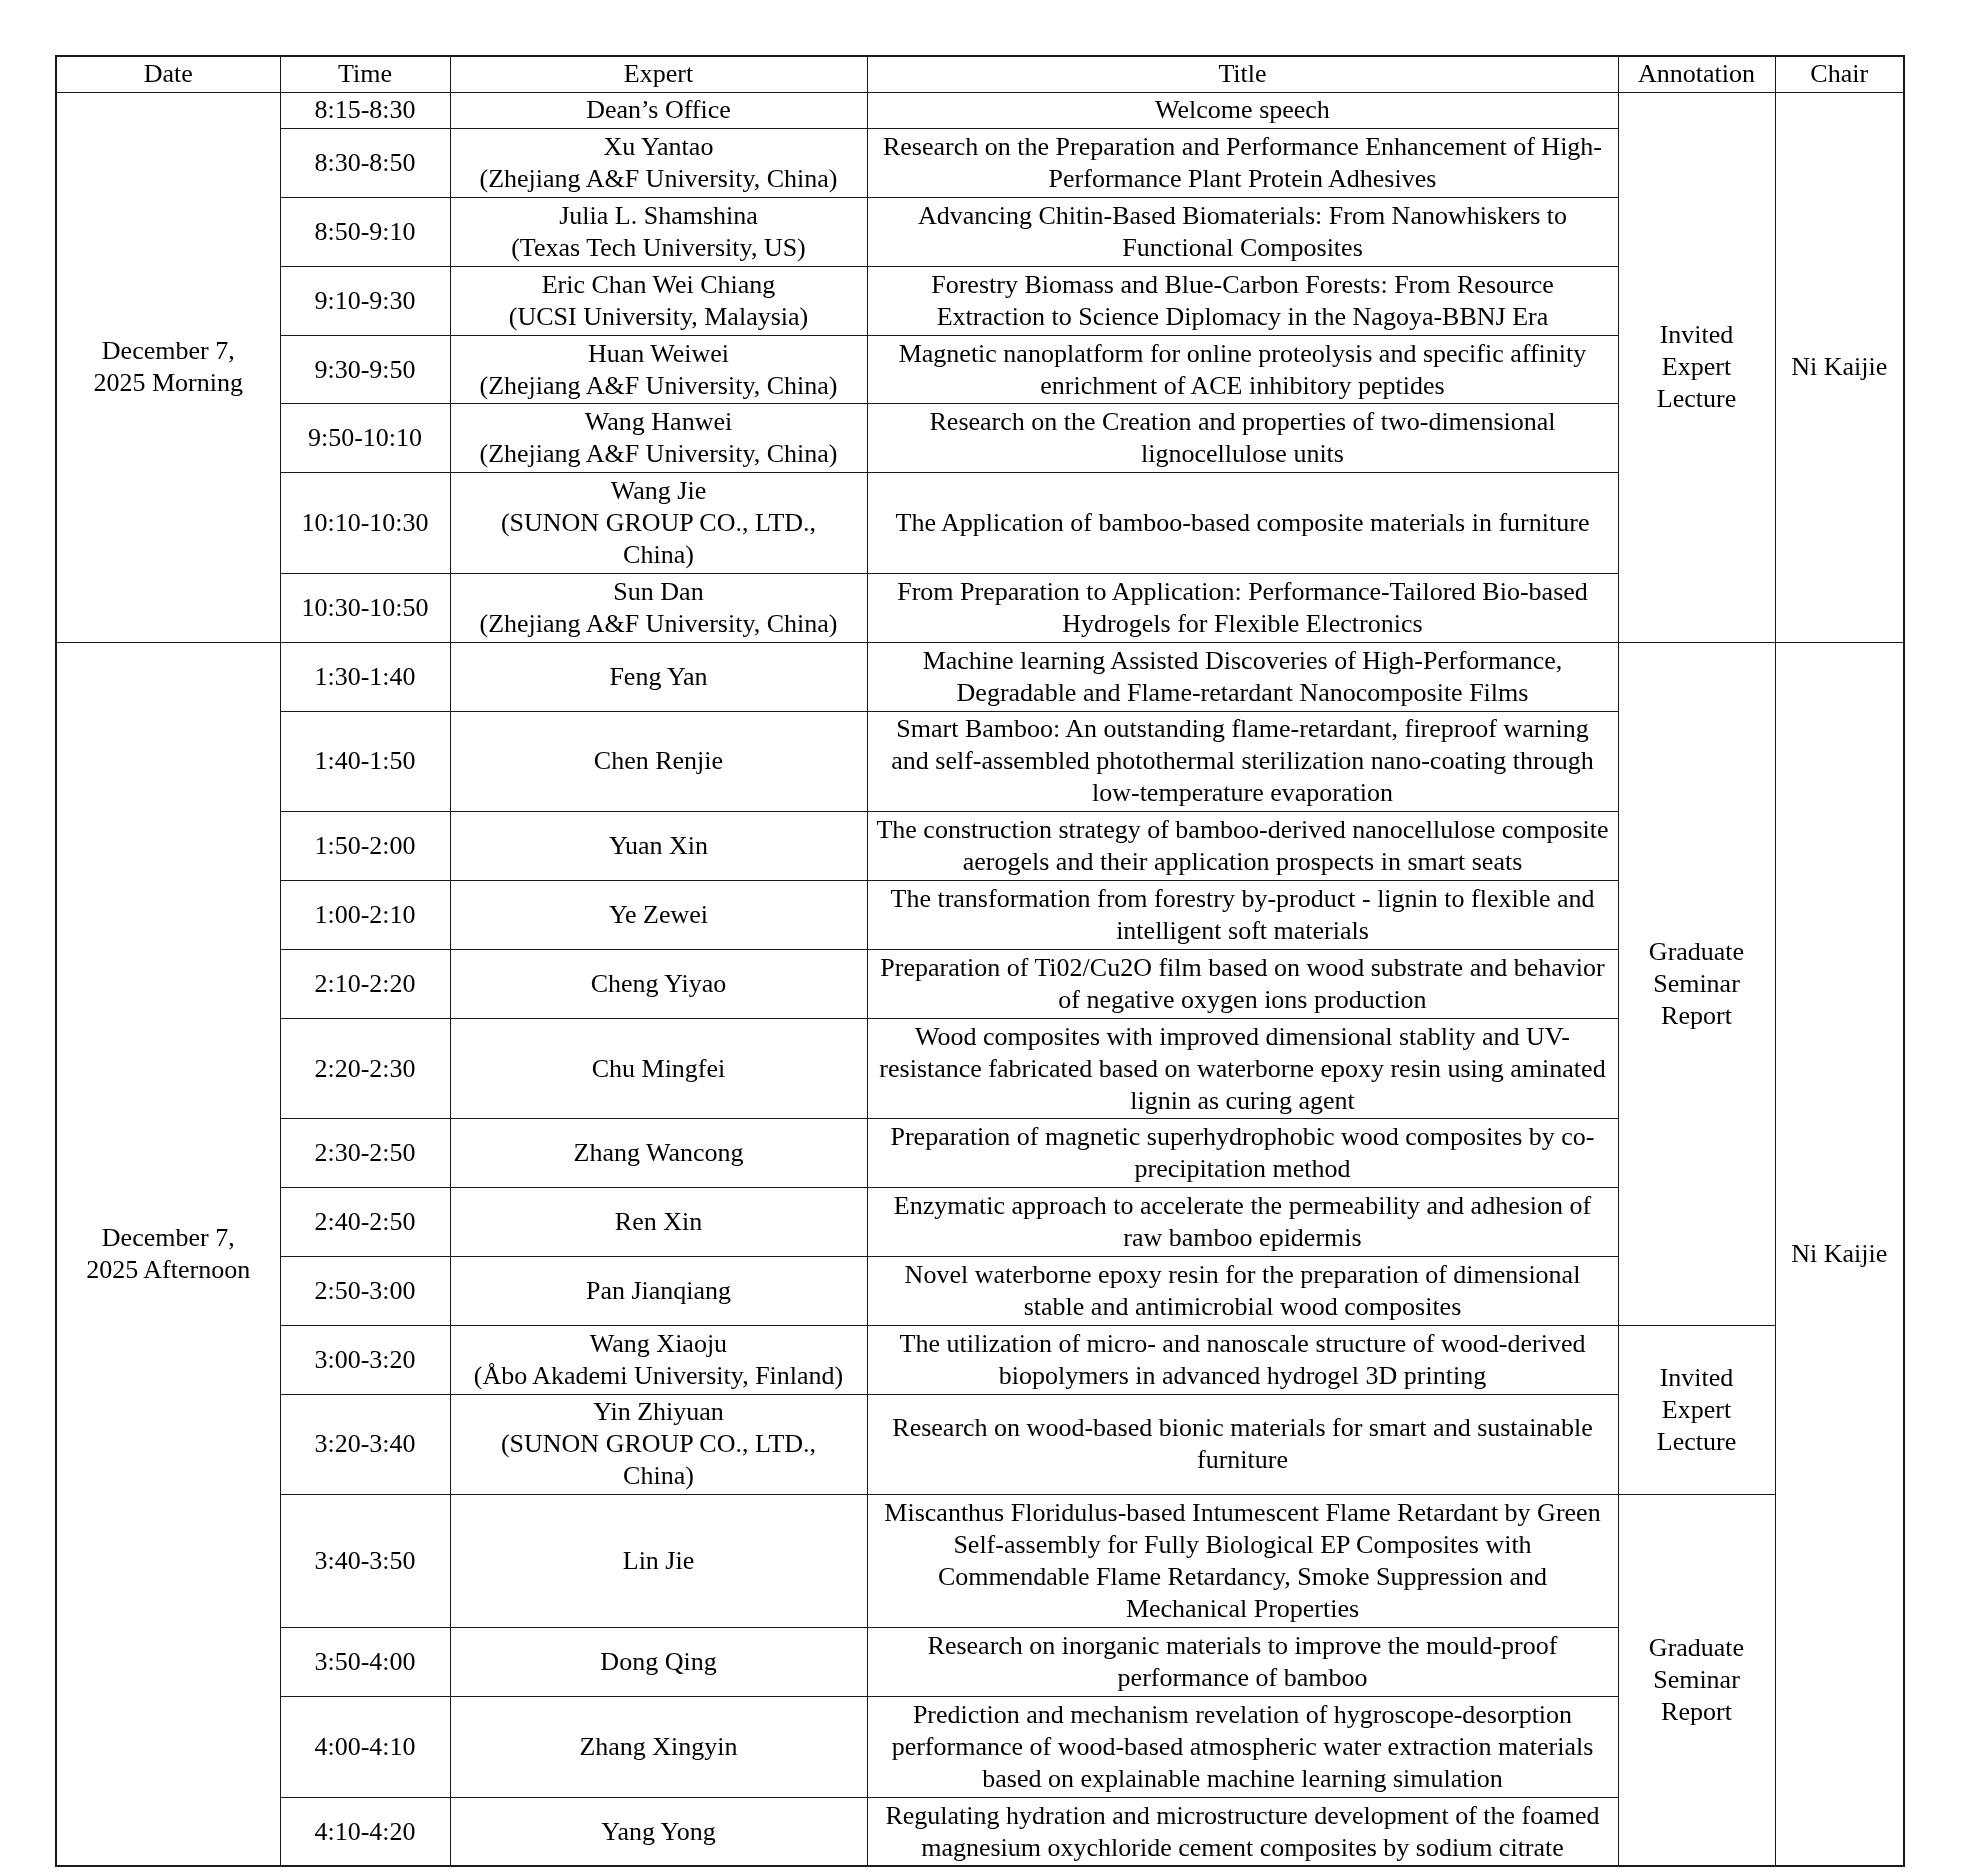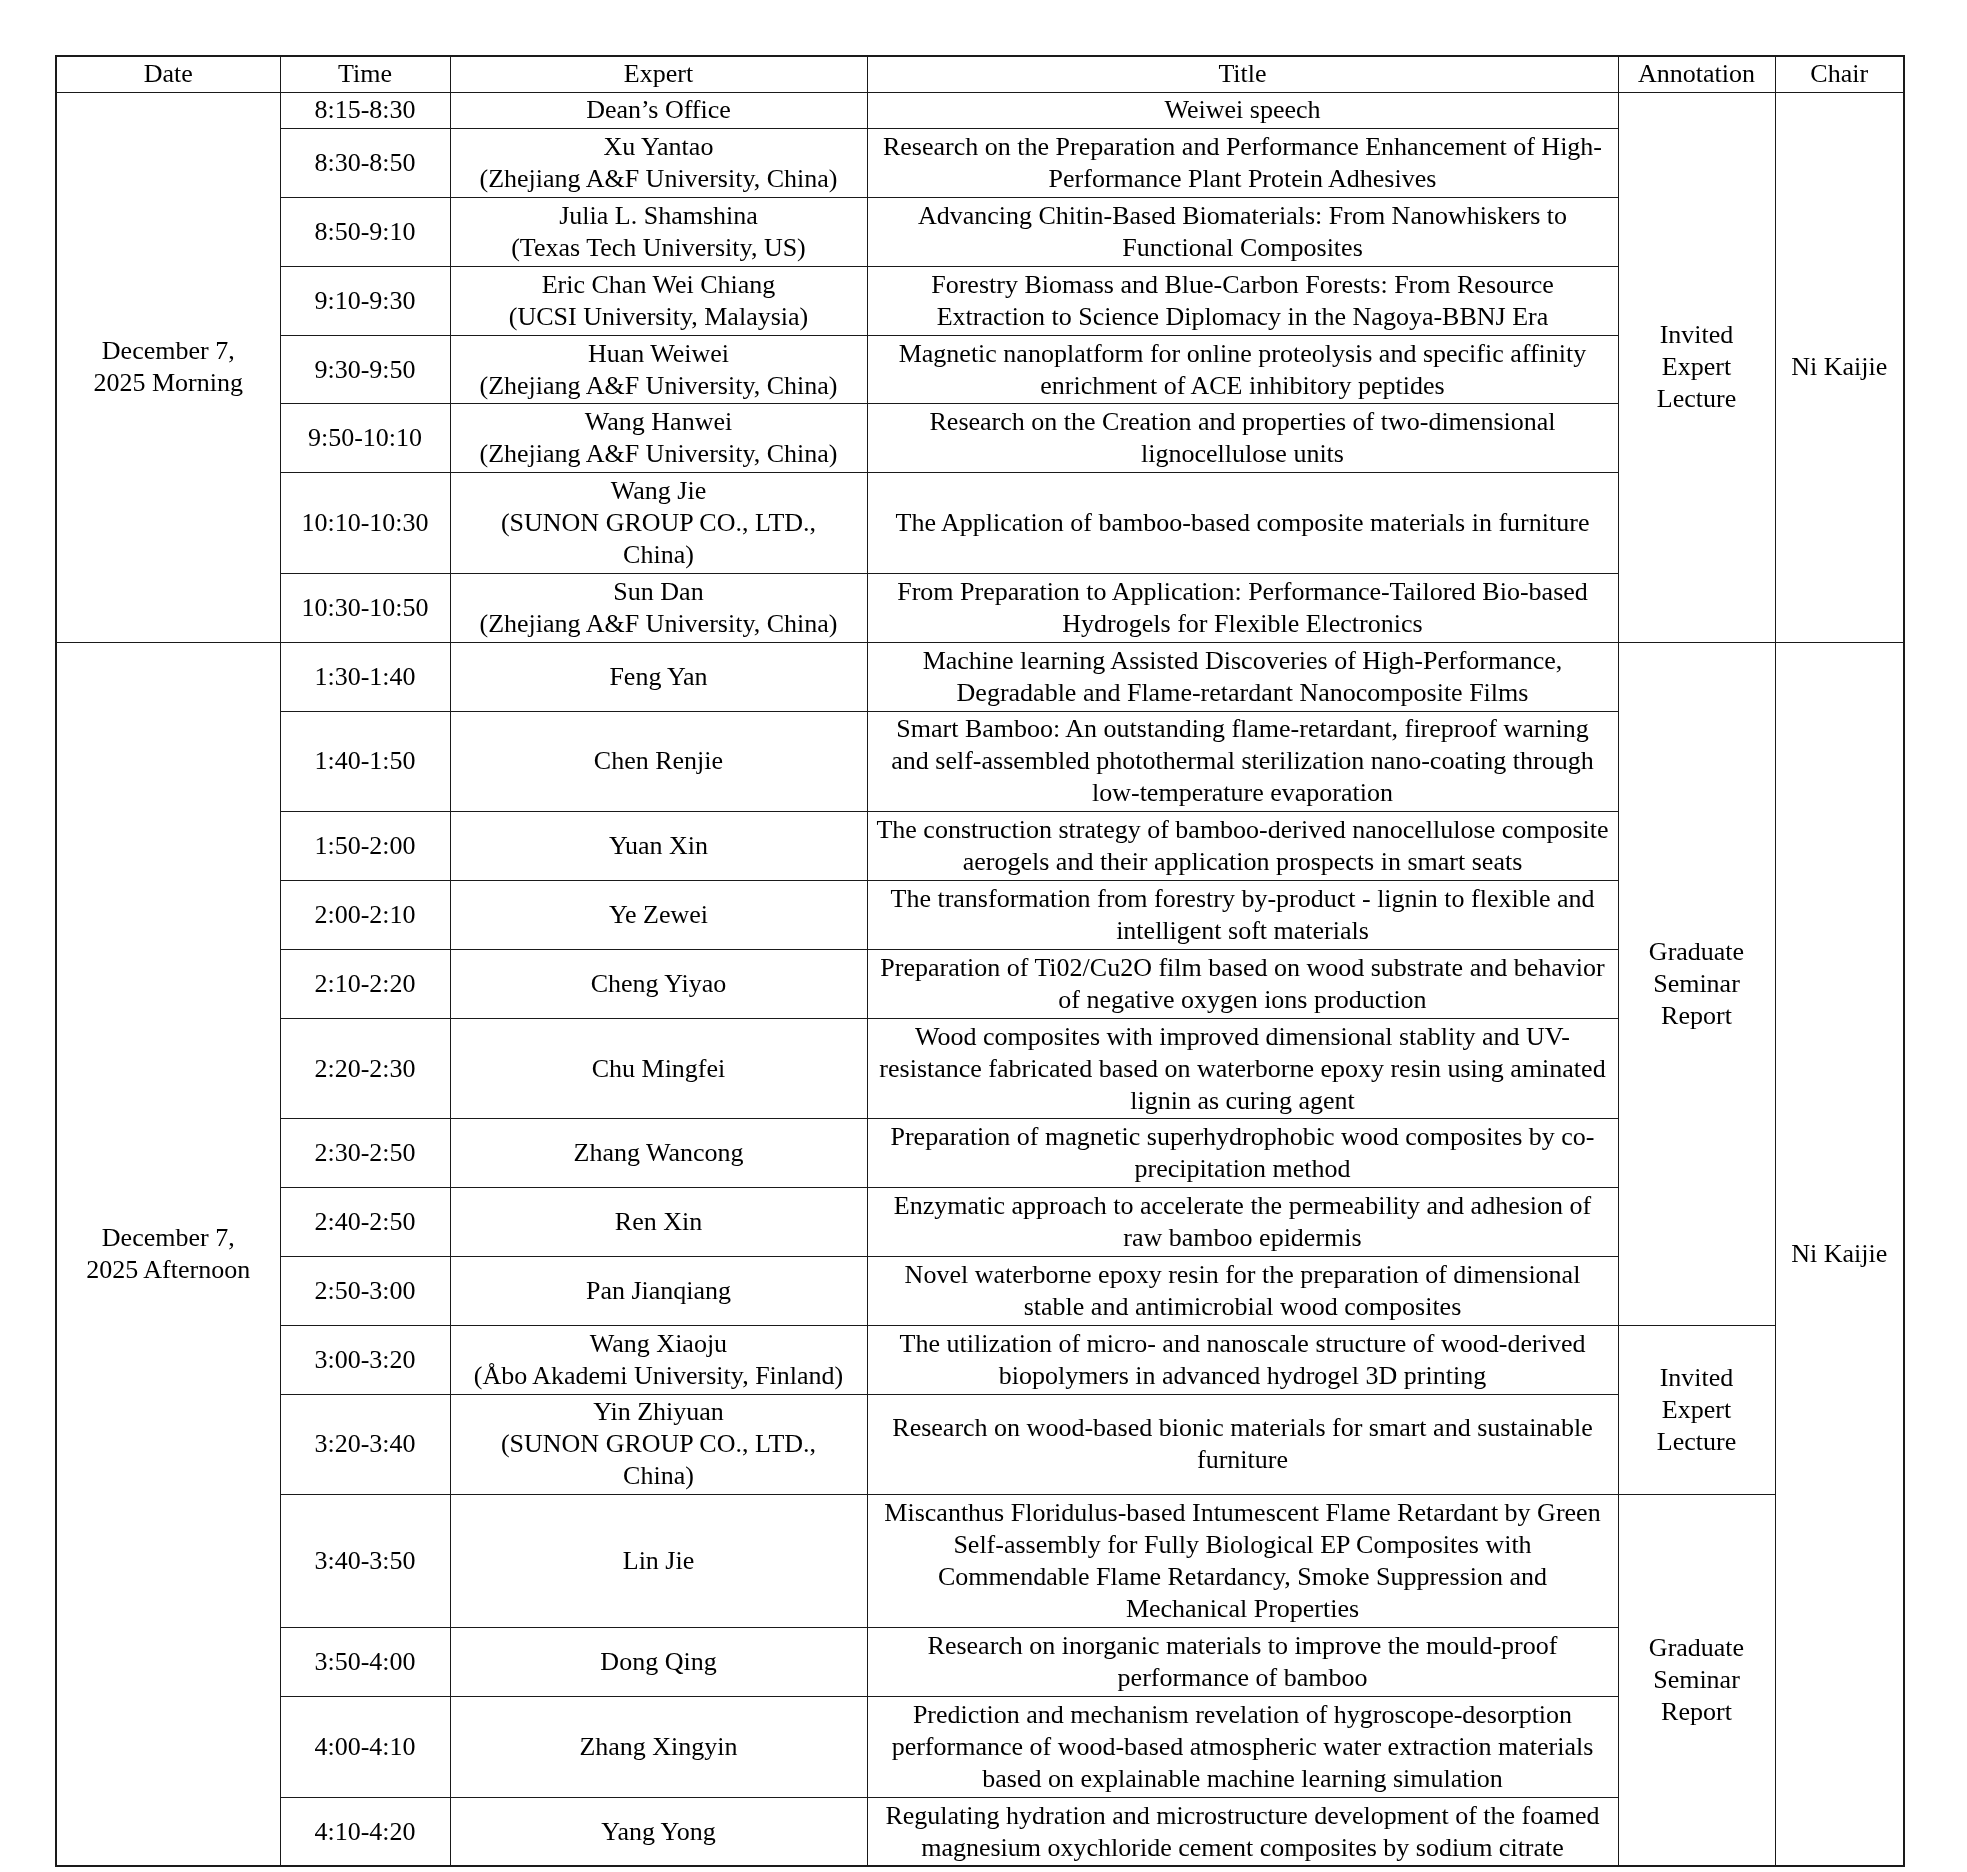--- a/index.html
+++ b/index.html
@@ -57,21 +57,21 @@
       <th>Chair</th>
     </tr>
   </thead>
 
   <tbody>
     <tr>
       <td class="c-date" rowspan="8">December 7,
 2025 Morning</td>
       <td class="c-time">8:15-8:30</td>
       <td class="c-speaker">Dean’s Office</td>
-      <td class="c-title">Weiwei speech</td>
+      <td class="c-title">Welcome speech</td>
       <td class="c-ann" rowspan="8">Invited Expert Lecture</td>
       <td class="c-chair" rowspan="8">Ni Kaijie</td>
     </tr>
     <tr>
       <td class="c-time">8:30-8:50</td>
       <td class="c-speaker">Xu Yantao
 (Zhejiang A&amp;F University, China)</td>
       <td class="c-title">Research on the Preparation and Performance Enhancement of High-Performance Plant Protein Adhesives</td>
     </tr>
     <tr>
@@ -127,21 +127,21 @@
       <td class="c-time">1:40-1:50</td>
       <td class="c-speaker">Chen Renjie</td>
       <td class="c-title">Smart Bamboo: An outstanding flame-retardant, fireproof warning and self-assembled photothermal sterilization nano-coating through low-temperature evaporation</td>
     </tr>
     <tr>
       <td class="c-time">1:50-2:00</td>
       <td class="c-speaker">Yuan Xin</td>
       <td class="c-title">The construction strategy of bamboo-derived nanocellulose composite aerogels and their application prospects in smart seats</td>
     </tr>
     <tr>
-      <td class="c-time">2:00-2:10</td>
+      <td class="c-time">1:00-2:10</td>
       <td class="c-speaker">Ye Zewei</td>
       <td class="c-title">The transformation from forestry by-product - lignin to flexible and intelligent soft materials</td>
     </tr>
     <tr>
       <td class="c-time">2:10-2:20</td>
       <td class="c-speaker">Cheng Yiyao</td>
       <td class="c-title">Preparation of Ti02/Cu2O film based on wood substrate and behavior of negative oxygen ions production</td>
     </tr>
     <tr>
       <td class="c-time">2:20-2:30</td>

